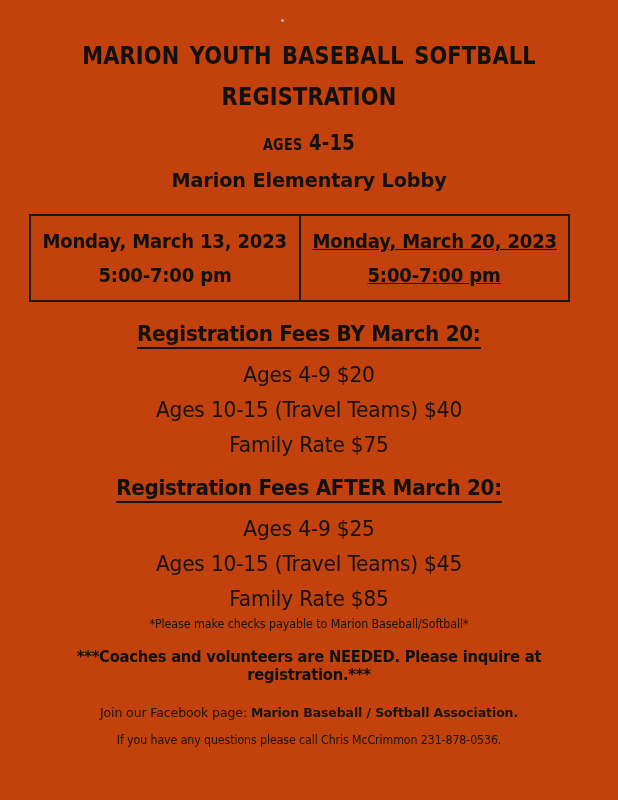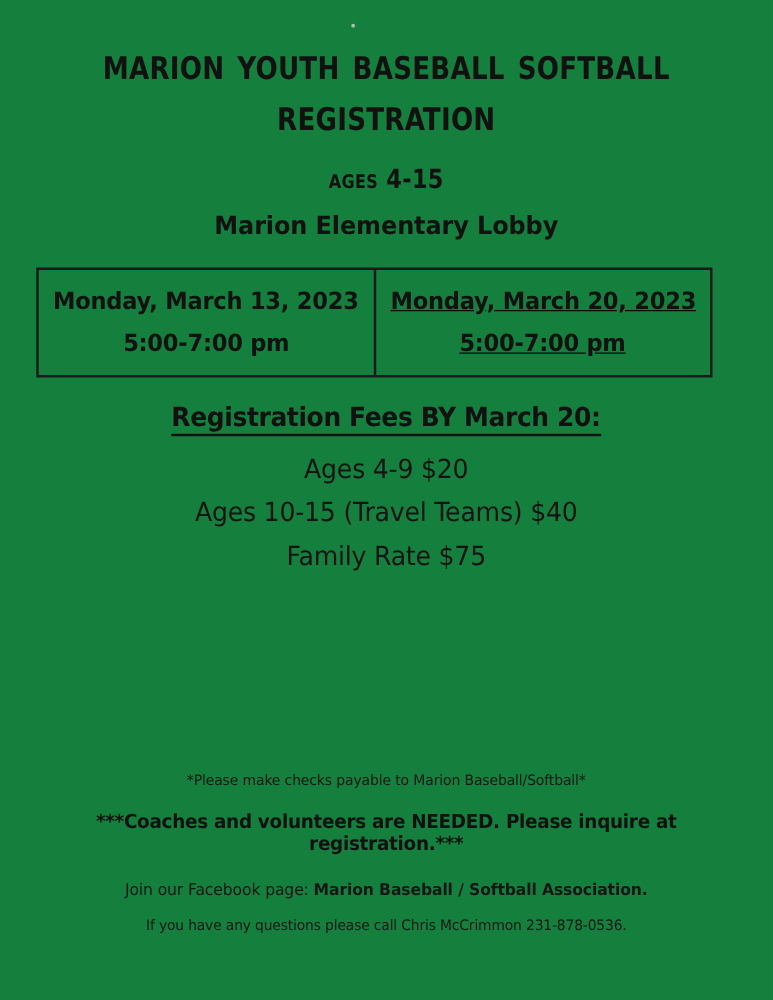--- a/index.html
+++ b/index.html
@@ -13,21 +13,21 @@
     overflow: hidden;
     font-family: "Liberation Sans", sans-serif;
     color: #0a0a0a;
     -webkit-font-smoothing: antialiased;
   }
 
   .flyer {
     position: relative;
     width: 618px;
     height: 800px;
-    background: #15803d;
+    background: #c2410c;
     box-sizing: border-box;
   }
 
   
   .scan-speck {
     position: absolute;
     left: 281px;
     top: 19px;
     width: 3px;
     height: 3px;
@@ -227,20 +227,26 @@
     </div>
   </div>
 
   <div class="fees first">
     <div class="fees-heading">Registration Fees BY March 20:</div>
     <div class="fee-row first-row">Ages 4-9 $20</div>
     <div class="fee-row">Ages 10-15 (Travel Teams) $40</div>
     <div class="fee-row">Family Rate $75</div>
   </div>
 
+  <div class="fees second">
+    <div class="fees-heading">Registration Fees AFTER March 20:</div>
+    <div class="fee-row first-row">Ages 4-9 $25</div>
+    <div class="fee-row">Ages 10-15 (Travel Teams) $45</div>
+    <div class="fee-row">Family Rate $85</div>
+  </div>
 
   <div class="note-checks">*Please make checks payable to Marion Baseball/Softball*</div>
   <div class="note-coaches">***Coaches and volunteers are NEEDED.  Please inquire at registration.***</div>
 
   <div class="footer-facebook">
     <span>Join our Facebook page: </span><span class="page-name">Marion Baseball / Softball Association.</span>
   </div>
   <div class="footer-phone">If you have any questions please call Chris McCrimmon 231-878-0536.</div>
 
 </div>

